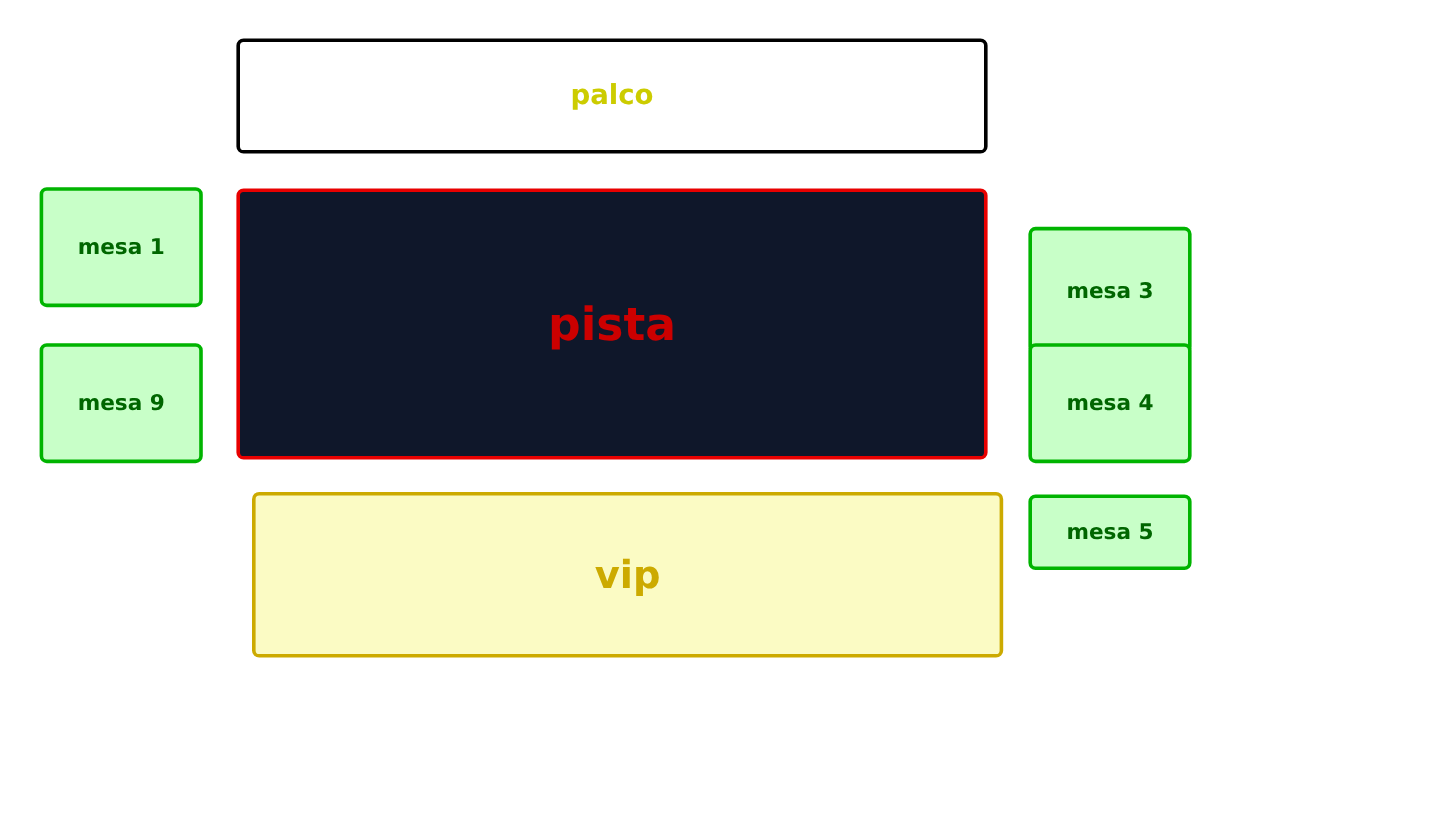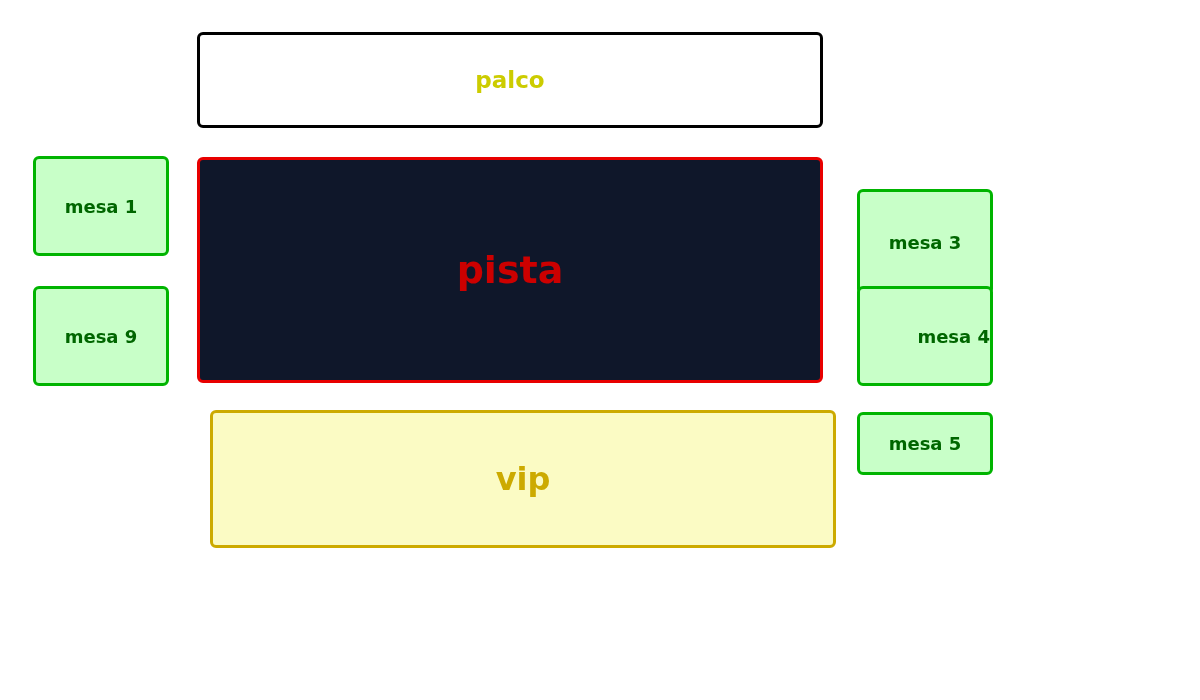--- a/index.html
+++ b/index.html
@@ -64,21 +64,21 @@
     width: 136px;
     height: 100px;
     background: #c8ffc8;
     border: 3px solid #00b400;
     color: #006600;
     font-size: 18px;
   }
   .zone-mesa-1 { left: 33px;  top: 156px; }
   .zone-mesa-2 { left: 33px;  top: 286px; }
   .zone-mesa-3 { left: 857px; top: 165px; height: 106px; margin-top: 24px; }
-  .zone-mesa-4 { left: 857px; top: 286px; justify-content: flex-end; }
+  .zone-mesa-4 { left: 857px; top: 286px; }
   .zone-mesa-5 { left: 857px; top: 412px; height: 63px; }
   .zone-label {
     pointer-events: none;
   }
 </style>
 </head>
 <body>
 
 <div class="stage-canvas">
 

